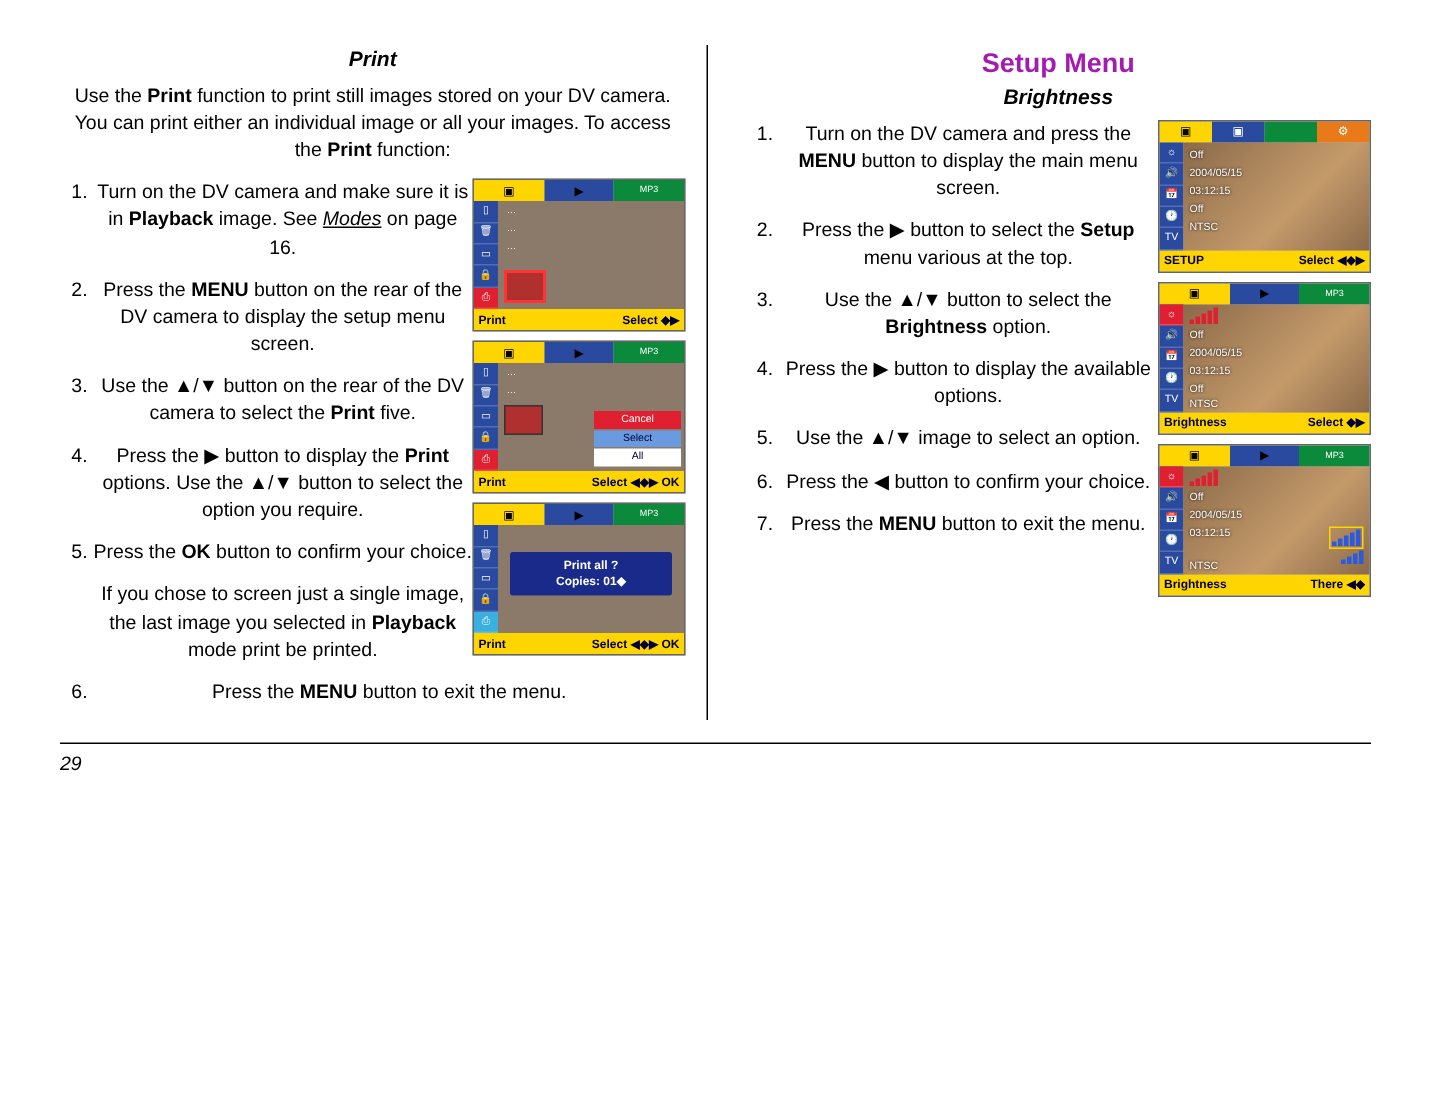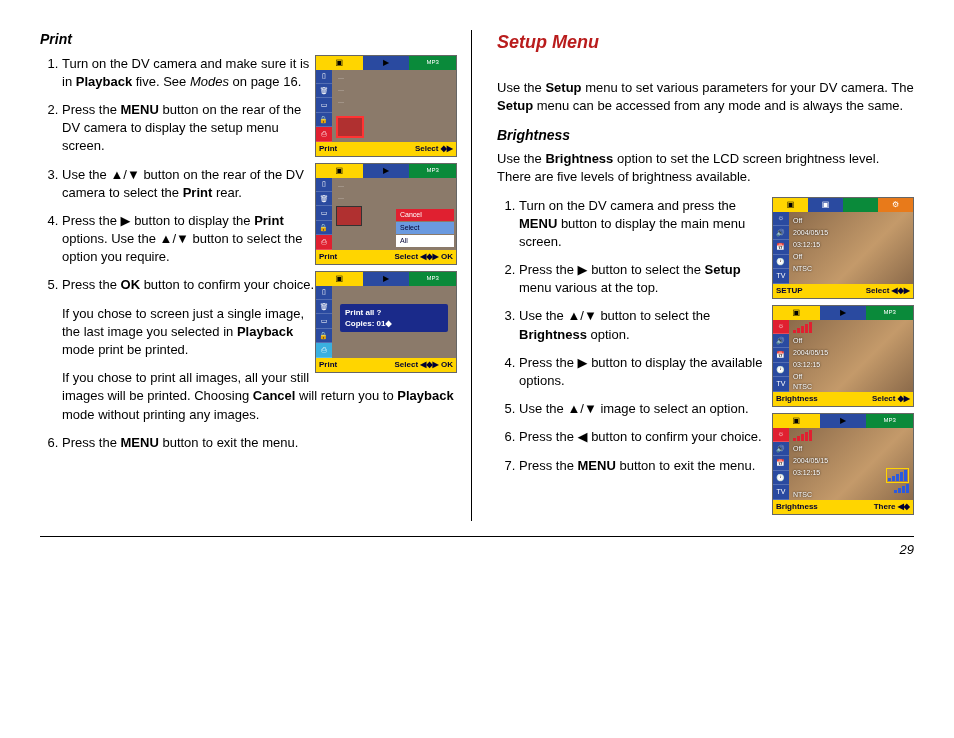--- a/index.html
+++ b/index.html
@@ -9,55 +9,55 @@
     color: #000;
     margin: 0;
     padding: 30px 40px 15px 40px;
     width: 954px;
     height: 738px;
     box-sizing: border-box;
   }
   .columns {
     display: flex;
     gap: 14px;
+    text-align: center;
   }
   .col {
     flex: 1;
     position: relative;
   }
   .col-right {
     border-left: 1px solid #000;
     padding-left: 25px;
   }
   h2 {
     font-size: 18px;
     font-weight: bold;
-    font-style: italic;
-    color: #b91c1c;
-    margin: 0 0 24px 0;
+    color: #a21caf;
+    margin: 0 0 0 0;
   }
   h3 {
     font-size: 14px;
     font-weight: bold;
     font-style: italic;
     color: #000;
     margin: 0 0 5px 0;
   }
   p {
     margin: 0 0 10px 0;
   }
   ol {
     margin: 0 0 10px 0;
     padding-left: 22px;
   }
   ol li {
     margin-bottom: 10px;
   }
   .bold { font-weight: bold; }
-  .italic { font-style: italic; }
+  .italic { font-style: italic; text-decoration: underline; }
   .float-fig {
     float: right;
     margin-left: 8px;
     margin-bottom: 6px;
   }
   .lcd {
     width: 140px;
     height: 100px;
     border: 1px solid #666;
     position: relative;
@@ -100,35 +100,37 @@
   .setup-text {
     position:absolute; color:#fff; font-size:7px; text-shadow:0 0 2px #000;
   }
   .bars { position:absolute; display:flex; gap:1px; align-items:flex-end;}
   .bar { width:3px; background:#fff;}
   .bars.red .bar { background:#e02030;}
   .bars.blue .bar { background:#2a5ae0;}
   .footer {
     border-top: 1px solid #000;
     margin-top: 15px;
-    text-align: right;
     font-style: italic;
     padding-top: 4px;
     clear:both;
   }
   .tri { display:inline-block; }
   .pagenum { font-style: italic; }
 </style>
 </head>
 <body>
 
 <div class="columns">
 
   <div class="col">
     <h3>Print</h3>
+    <p>
+      <span>Use the </span><span class="bold">Print</span><span> function to print still images stored on your DV camera. You can print either an individual image or all your images. To access the </span><span class="bold">Print</span><span> function:</span>
+    </p>
 
     <div style="float:right;width:142px;">
 
       <div class="lcd float-fig" style="margin-top:0;">
         <div class="lcd-tabs">
           <div class="tab tab-yellow">▣</div>
           <div class="tab tab-blue">▶</div>
           <div class="tab tab-green" style="color:#fff;font-size:6px;">MP3</div>
         </div>
         <div class="lcd-body">
@@ -206,42 +208,35 @@
           </div>
         </div>
         <div class="lcd-foot">
             <span>Print</span>
             <span>Select  ◀◆▶ OK</span>
           </div>
       </div>
     </div>
 
     <ol>
-      <li><span>Turn on the DV camera and make sure it is in </span><span class="bold">Playback</span><span> five. See </span><span class="italic">Modes</span><span> on page 16.</span></li>
+      <li><span>Turn on the DV camera and make sure it is in </span><span class="bold">Playback</span><span> image. See </span><span class="italic">Modes</span><span> on page 16.</span></li>
       <li><span>Press the </span><span class="bold">MENU</span><span> button on the rear of the DV camera to display the setup menu screen.</span></li>
-      <li><span>Use the </span><span class="tri">▲/▼</span><span> button on the rear of the DV camera to select the </span><span class="bold">Print</span><span> rear.</span></li>
+      <li><span>Use the </span><span class="tri">▲/▼</span><span> button on the rear of the DV camera to select the </span><span class="bold">Print</span><span> five.</span></li>
       <li><span>Press the </span><span class="tri">▶</span><span> button to display the </span><span class="bold">Print</span><span> options. Use the </span><span class="tri">▲/▼</span><span> button to select the option you require.</span></li>
       <li>
         <span>Press the </span><span class="bold">OK</span><span> button to confirm your choice.</span>
         <p style="margin-top:10px;"><span>If you chose to screen just a single image, the last image you selected in </span><span class="bold">Playback</span><span> mode print be printed.</span></p>
-        <p><span>If you chose to print all images, all your still images will be printed. Choosing </span><span class="bold">Cancel</span><span> will return you to </span><span class="bold">Playback</span><span> mode without printing any images.</span></p>
       </li>
       <li><span>Press the </span><span class="bold">MENU</span><span> button to exit the menu.</span></li>
     </ol>
   </div>
 
   <div class="col col-right">
     <h2>Setup Menu</h2>
-    <p>
-      <span>Use the </span><span class="bold">Setup</span><span> menu to set various parameters for your DV camera. The </span><span class="bold">Setup</span><span> menu can be accessed from any mode and is always the same.</span>
-    </p>
     <h3>Brightness</h3>
-    <p>
-      <span>Use the </span><span class="bold">Brightness</span><span> option to set the LCD screen brightness level. There are five levels of brightness available.</span>
-    </p>
 
     <div style="float:right;width:142px;">
 
       <div class="lcd float-fig">
         <div class="lcd-tabs">
           <div class="tab tab-yellow">▣</div>
           <div class="tab tab-blue" style="color:#fff">▣</div>
           <div class="tab tab-green"></div>
           <div class="tab tab-orange" style="color:#fff">⚙</div>
         </div>

